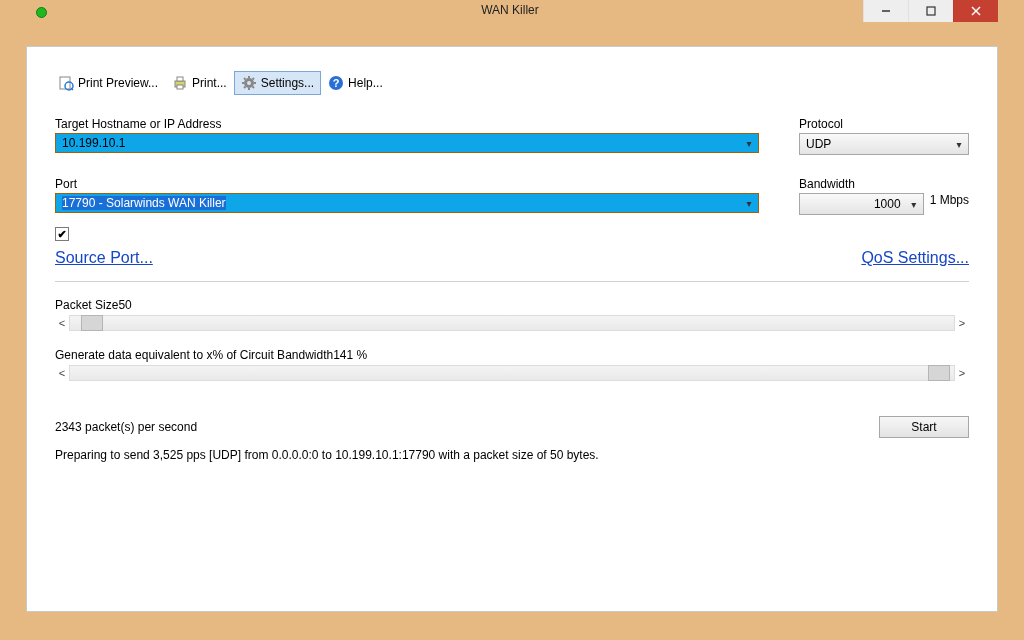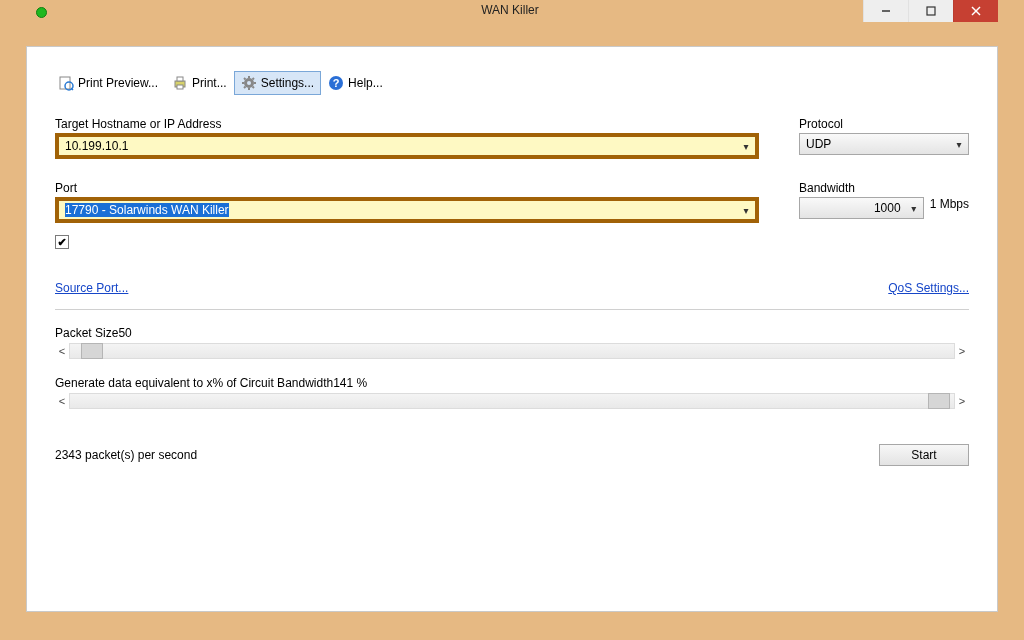--- a/index.html
+++ b/index.html
@@ -20,32 +20,32 @@
   
   .toolbar{display:flex;align-items:center;gap:0;margin-left:-4px;}
   .tbtn{display:flex;align-items:center;gap:4px;padding:3px 6px;border:1px solid transparent;font-size:12px;}
   .tbtn.active{border:1px solid #7aa7d8;background:#d7e6f7;}
   .tbtn .ico{width:16px;height:16px;display:inline-flex;align-items:center;justify-content:center;}
   
   .row{display:flex;gap:40px;margin-top:22px;}
   .col1{flex:1;}
   .col2{width:170px;}
   label.fieldlbl{display:block;font-size:12px;margin-bottom:2px;}
-  .combo{position:relative;height:26px;border:4px solid #a16207;background:#fef9c3;display:flex;align-items:center;}
+  .combo{position:relative;height:20px;border:1px solid #a16207;background:#0ea5e9;display:flex;align-items:center;}
   .combo .val{flex:1;padding:0 6px;font-size:12px;white-space:nowrap;overflow:hidden;}
   .combo .arrow{width:18px;text-align:center;font-size:10px;color:#333;}
   .combo.port .val span.sel{background:#1a6fd6;color:#fff;padding:1px 0;}
   .combo.small{height:22px;}
   .combo.proto,.combo.bw{border:1px solid #a7a7a7;background:linear-gradient(#f9f9f9,#e4e4e4);}
   .bwwrap{display:flex;gap:6px;}
   .bwwrap .combo{flex:1;}
   .unit{font-size:12px;}
   .chkline{margin-top:12px;display:flex;align-items:center;gap:6px;font-size:12px;}
   .chkbox{width:14px;height:14px;border:1px solid #7a7a7a;background:#fff;display:inline-flex;align-items:center;justify-content:center;font-size:11px;font-weight:bold;}
-  .links{display:flex;justify-content:space-between;margin-top:32px;font-size:12px;text-align:right;}
+  .links{display:flex;justify-content:space-between;margin-top:8px;font-size:16px;text-align:right;}
   .links a{color:#1646c8;text-decoration:underline;}
   hr.sep{border:none;border-top:1px solid #d0d0d0;margin:14px 0 0 0;}
   
   .sliderblk{margin-top:16px;}
   .slhead{display:flex;justify-content:flex-start;font-size:12px;}
   .slider{position:relative;height:18px;margin-top:2px;display:flex;align-items:center;}
   .slider .lt,.slider .rt{width:14px;text-align:center;font-family:Arial;font-size:11px;color:#444;}
   .track{flex:1;height:16px;background:linear-gradient(#f4f4f4,#e9e9e9);border:1px solid #dcdcdc;position:relative;}
   .thumb{position:absolute;top:-1px;height:16px;width:22px;background:#d6d6d6;border:1px solid #b5b5b5;}
   .slider.pkt .thumb{left:1.2%;}
@@ -211,14 +211,15 @@
         <div class="rt">&gt;</div>
       </div>
     </div>
 
     <div class="footer">
       <div class="pps">2343 packet(s) per second</div>
       <div class="startbtn">
           <span>Start</span>
         </div>
     </div>
+    <div class="status">Preparing to send 3,525 pps [UDP] from 0.0.0.0:0 to 10.199.10.1:17790 with a packet size of 50 bytes.</div>
   </div>
 </div>
 
 </body></html>

